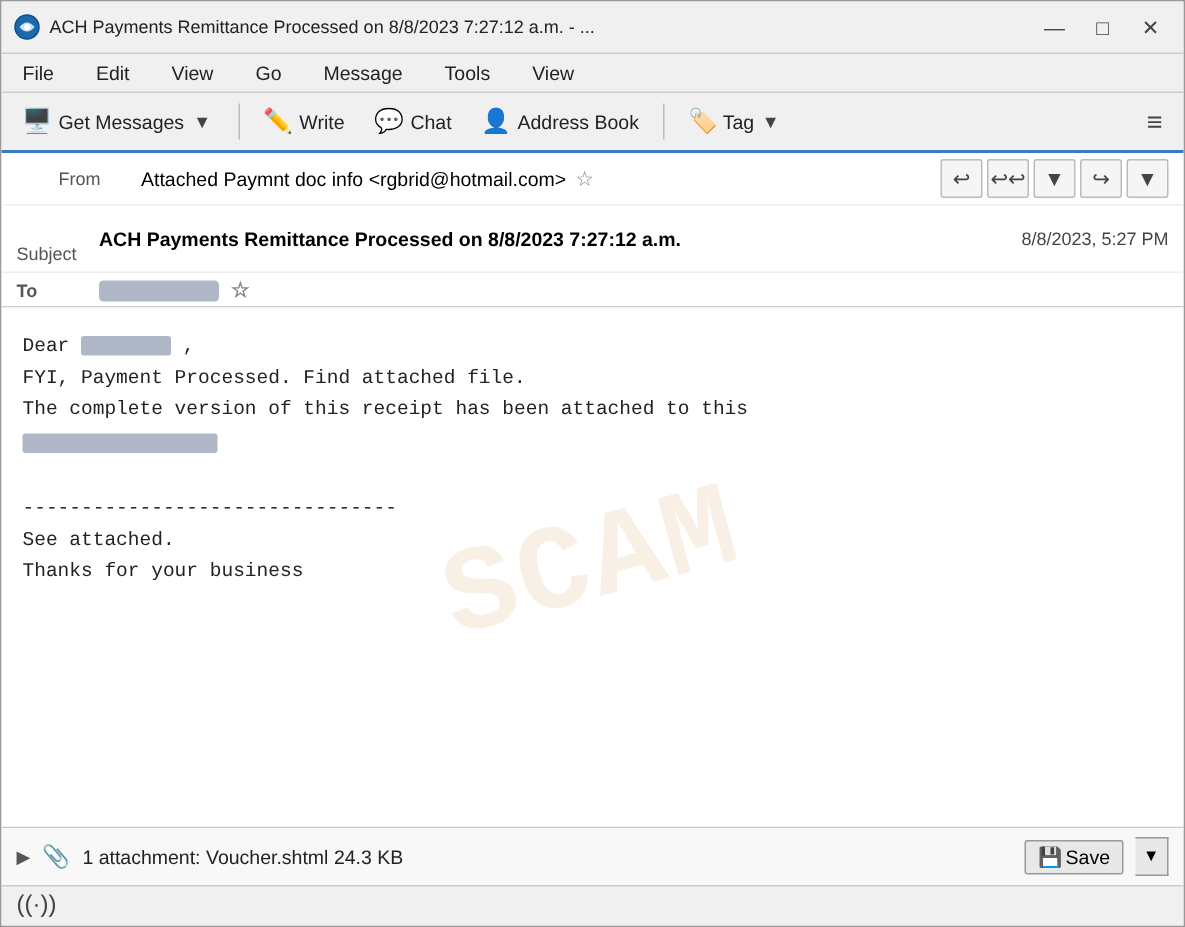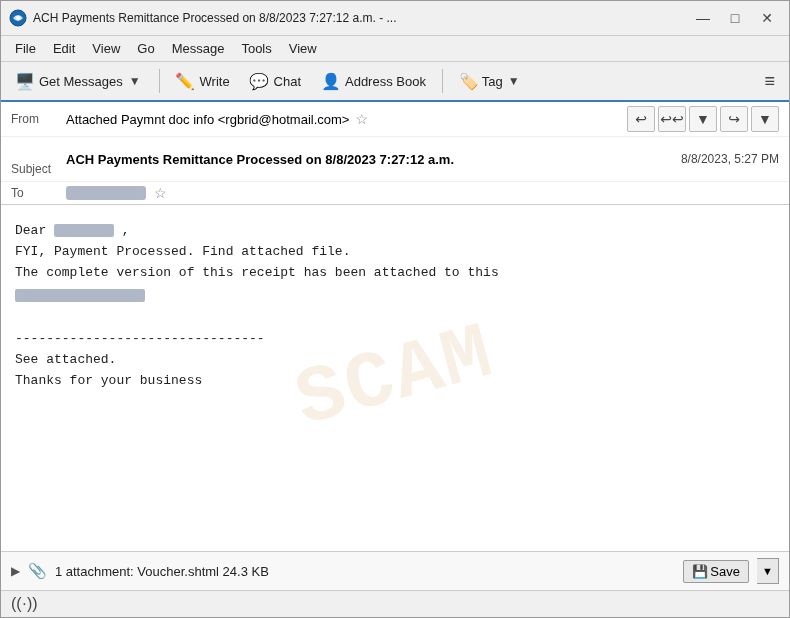--- a/index.html
+++ b/index.html
@@ -57,21 +57,21 @@
       align-items: center;
       justify-content: center;
       color: #444;
     }
     .menu-bar {
       display: flex;
       align-items: center;
       padding: 2px 6px;
       border-bottom: 1px solid #ccc;
       background: #f0f0f0;
-      gap: 1px;
+      gap: 12px;
     }
     .menu-item {
       padding: 3px 8px;
       font-size: 13px;
       cursor: pointer;
       color: #222;
     }
     .toolbar {
       display: flex;
       align-items: center;
@@ -126,20 +126,21 @@
       align-items: center;
       padding: 4px 10px;
       border-bottom: 1px solid #eee;
       min-height: 28px;
     }
     .email-row-label {
       color: #555;
       font-size: 12px;
       width: 55px;
       flex-shrink: 0;
+      margin-left: 28px;
     }
     .email-row-content {
       flex: 1;
       font-size: 13px;
       display: flex;
       align-items: center;
       gap: 6px;
     }
     .email-row-actions {
       display: flex;
@@ -176,22 +177,23 @@
       font-weight: bold;
       font-size: 13px;
       flex: 1;
     }
     .subject-date {
       font-size: 12px;
       color: #444;
     }
     .to-row {
       display: flex;
-      align-items: center;
+      align-items: flex-end;
       padding: 3px 10px;
+      font-weight: bold;
     }
     .to-label {
       color: #555;
       font-size: 12px;
       width: 55px;
     }
     .to-redacted {
       width: 80px;
       height: 14px;
       background: #b0b8c8;

